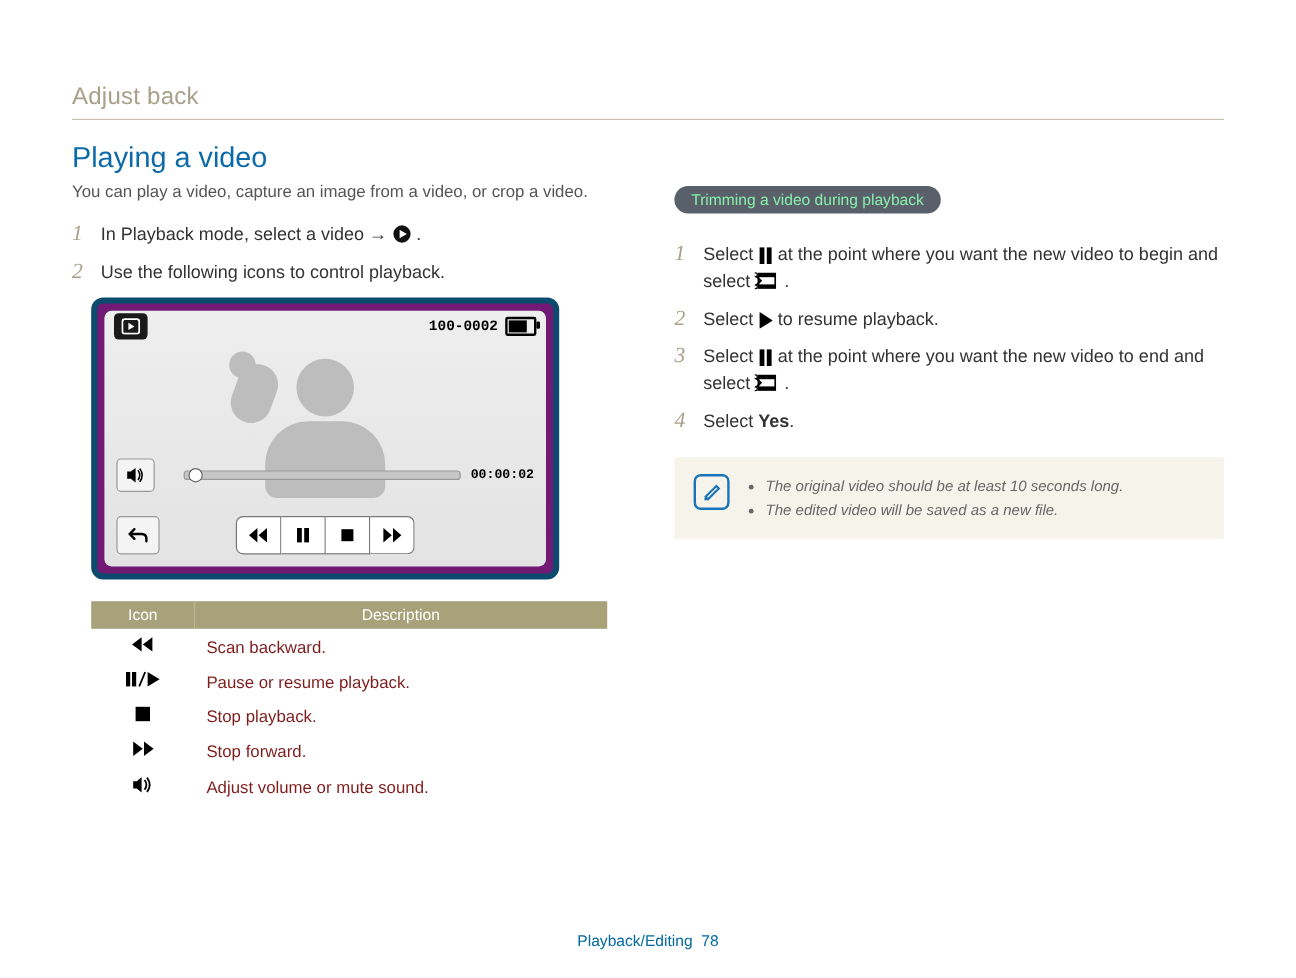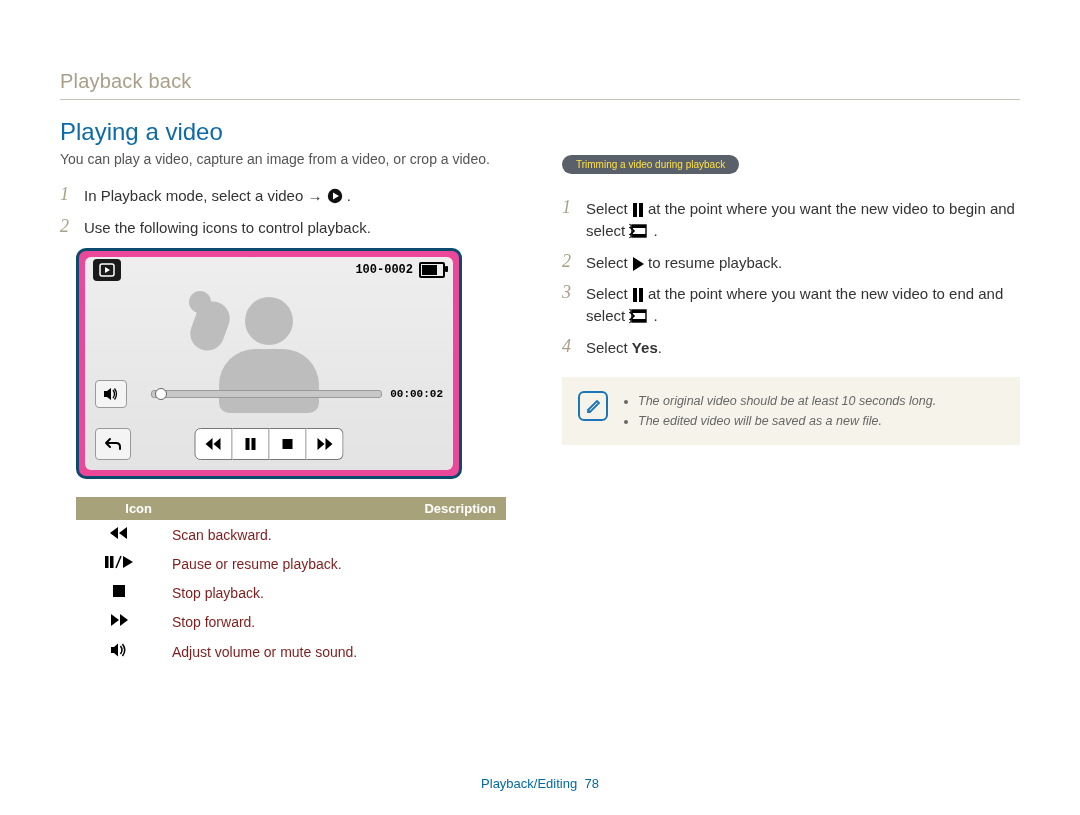--- a/index.html
+++ b/index.html
@@ -7,21 +7,21 @@
   .section-header { color: #a8a08a; font-size: 20px; font-weight: 300; letter-spacing: 0.2px; border-bottom: 1px solid #c9c3b3; padding-bottom: 6px; margin-bottom: 18px; }
   .columns { display: flex; gap: 44px; }
   .col { flex: 1 1 50%; min-width: 0; }
   .h2 { color: #0d6aa8; font-size: 24px; font-weight: 400; margin: 0 0 4px 0; }
   .intro { font-size: 14px; color: #555; line-height: 1.35; margin-bottom: 16px; }
   .step { display: flex; gap: 10px; align-items: flex-start; font-size: 15px; color: #333; margin: 10px 0; line-height: 1.45; }
   .step-num { color: #a8a08a; font-style: italic; font-family: Georgia, 'Times New Roman', serif; font-size: 18px; line-height: 1.1; width: 14px; }
   .step-text { flex: 1; }
   .step-text b { font-weight: 700; }
 
-  .screenshot { width: 380px; height: 225px; background: #ec4899; border: 3px solid #0c4a6e; border-radius: 10px; margin: 6px 0 18px 16px; position: relative; overflow: hidden; }
+  .screenshot { width: 380px; height: 225px; background: #701a75; border: 5px solid #0c4a6e; border-radius: 10px; margin: 6px 0 18px 16px; position: relative; overflow: hidden; }
   .screenshot-inner { position: absolute; inset: 6px 6px 6px 6px; border-radius: 6px; background: linear-gradient(#eee, #e3e3e3); }
   .status-bar { position: absolute; top: 0; left: 0; right: 0; height: 26px; display: flex; justify-content: space-between; align-items: center; padding: 0 8px; }
   .status-left { width: 28px; height: 22px; background: #1a1a1a; border-radius: 4px; display: flex; align-items: center; justify-content: center; }
   .status-right { display: flex; align-items: center; gap: 6px; color: #000; font-family: "Courier New", monospace; font-weight: 700; font-size: 12px; }
   .battery { width: 22px; height: 12px; border: 2px solid #000; border-radius: 2px; position: relative; }
   .battery:after { content: ""; position: absolute; right: -5px; top: 2px; width: 3px; height: 6px; background: #000; border-radius: 1px; }
   .battery .fill { position: absolute; left: 1px; top: 1px; bottom: 1px; width: 70%; background: #000; }
   .child { position: absolute; left: 50%; top: 40px; transform: translateX(-50%); width: 160px; height: 120px; }
   .child .head { width: 48px; height: 48px; background: #bdbdbd; border-radius: 50%; margin: 0 auto; }
   .child .body { width: 100px; height: 64px; background: #bdbdbd; margin: 4px auto 0; border-radius: 36px 36px 10px 10px; }
@@ -37,42 +37,42 @@
   .back-btn { width: 34px; height: 30px; background: #f4f4f4; border: 1px solid #999; border-radius: 4px; display: flex; align-items: center; justify-content: center; }
   .transport { position: absolute; left: 50%; transform: translateX(-50%); display: flex; gap: 0; }
   .tbtn { width: 36px; height: 30px; background: #fff; border: 1px solid #777; display: flex; align-items: center; justify-content: center; }
   .tbtn:first-child { border-radius: 6px 0 0 6px; }
   .tbtn:last-child { border-radius: 0 6px 6px 0; }
   .tbtn + .tbtn { border-left: none; }
   svg { display: block; }
 
   
   .tbl { border-collapse: collapse; width: 430px; margin-left: 16px; font-size: 14px; }
-  .tbl thead th { background: #a7a27a; color: #fff; font-weight: 700; text-align: right; padding: 4px 10px; font-size: 13px; }
+  .tbl thead th { background: #a7a27a; color: #fff; font-weight: 400; text-align: center; padding: 4px 10px; font-size: 13px; }
   .tbl thead th:first-child { width: 66px; }
   .tbl td { padding: 6px 10px; color: #7f1d1d; vertical-align: middle; }
   .tbl td.icon-cell { text-align: center; }
   .tbl td.icon-cell svg { display: inline-block; }
 
   
-  .pill { display: inline-block; background: #5a6069; color: #fde047; border-radius: 13px; padding: 4px 14px; font-size: 10px; margin-bottom: 14px; margin-top: 37px; }
+  .pill { display: inline-block; background: #5a6069; color: #86efac; border-radius: 13px; padding: 4px 14px; font-size: 13px; margin-bottom: 14px; margin-top: 37px; }
   .note-box { background: #f6f4ea; display: flex; gap: 14px; padding: 14px 16px; margin-top: 18px; align-items: flex-start; font-style: italic; }
   .note-icon { width: 26px; height: 26px; border: 2px solid #1b74b7; border-radius: 6px; display: flex; align-items: center; justify-content: center; color: #1b74b7; flex: 0 0 auto; }
   .note-list { margin: 0; padding-left: 16px; font-size: 12.5px; color: #666; line-height: 1.6; }
 
   .footer { position: absolute; bottom: 24px; left: 0; right: 0; text-align: center; color: #0369a1; font-size: 13px; }
 
   .il-icon { display: inline-block; vertical-align: -3px; }
 </style>
 </head>
 <body>
 
 <div class="page">
 
-  <div class="section-header">Playback back</div>
+  <div class="section-header">Adjust back</div>
 
   <div class="columns">
 
     <div class="col">
 
       <h2 class="h2">Playing a video</h2>
       <div class="intro">You can play a video, capture an image from a video, or crop a video.</div>
 
       <div class="step">
         <div class="step-num">1</div>

